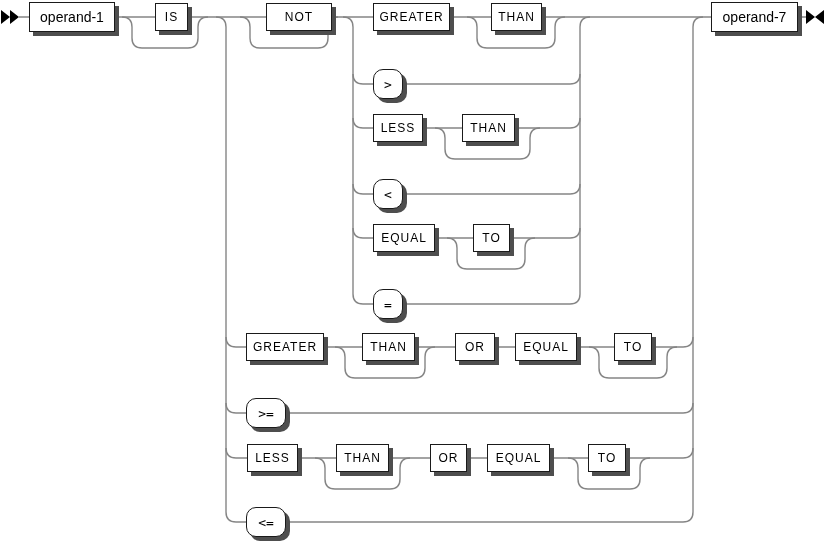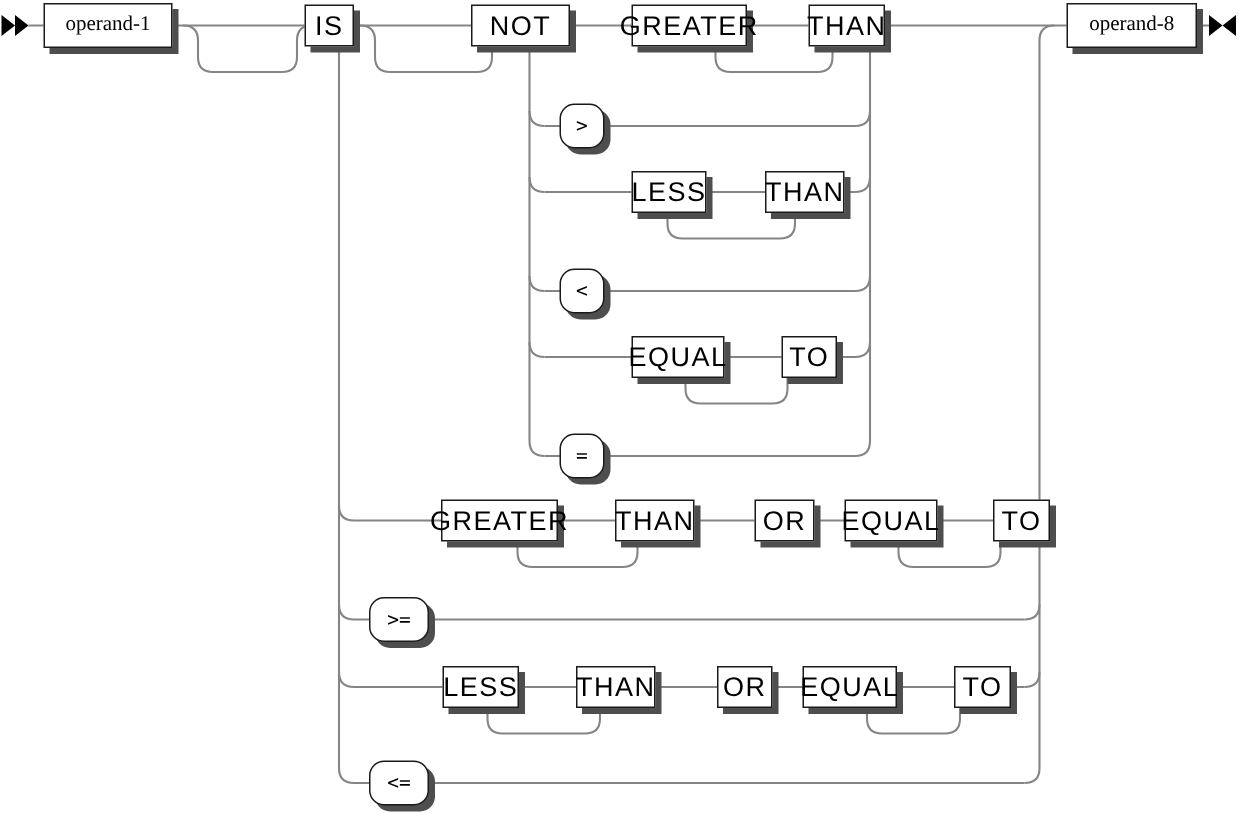--- a/index.html
+++ b/index.html
@@ -4,22 +4,22 @@
 <style>
   html,body{margin:0;padding:0;background:#ffffff;}
   .stage{position:relative;width:826px;height:542px;background:#ffffff;overflow:hidden;
          font-family:"Liberation Sans",sans-serif;}
   .wires{position:absolute;left:0;top:0;}
   .wire{fill:none;stroke:#858585;stroke-width:1.4px;}
   .tri{fill:#000000;stroke:none;}
   .box{position:absolute;display:flex;align-items:center;justify-content:center;
        background:#ffffff;border:1.5px solid #1a1a1a;box-shadow:4px 4px 0 #4e4e4e;
        color:#000000;box-sizing:border-box;white-space:nowrap;}
-  .kw{font-family:"Liberation Sans",sans-serif;font-size:18px;letter-spacing:1px;margin-left:48px;}
-  .opd{font-family:Liberation Serif, serif;font-size:14px;}
+  .kw{font-family:"Liberation Sans",sans-serif;font-size:12px;letter-spacing:1px;}
+  .opd{font-family:Liberation Sans, sans-serif;font-size:14px;}
   .sym{font-family:"DejaVu Sans Mono","Liberation Mono",monospace;font-size:13px;border-radius:10px;}
 </style>
 </head>
 <body>
 
 <div class="stage">
 
   <svg class="wires" width="826" height="542" viewBox="0 0 826 542">
 
     <g>
@@ -75,21 +75,21 @@
     <path class="wire" d="M236,413 H683"></path>
     <path class="wire" d="M236,458 H683"></path>
     <path class="wire" d="M236,522 H683"></path>
   </svg>
 
   <div class="box opd" style="left:29px;top:2px;width:86px;height:30px">operand-1</div>
   <div class="box kw" style="left:155px;top:3px;width:33px;height:28px">IS</div>
   <div class="box kw" style="left:266px;top:3px;width:66px;height:28px">NOT</div>
   <div class="box kw" style="left:373px;top:3px;width:77px;height:28px">GREATER</div>
   <div class="box kw" style="left:491px;top:3px;width:51px;height:28px">THAN</div>
-  <div class="box opd" style="left:711px;top:2px;width:87px;height:30px">operand-8</div>
+  <div class="box opd" style="left:711px;top:2px;width:87px;height:30px">operand-7</div>
 
   <div class="box sym" style="left:373px;top:69px;width:30px;height:30px">&gt;</div>
 
   <div class="box kw" style="left:373px;top:114px;width:50px;height:28px">LESS</div>
   <div class="box kw" style="left:462px;top:114px;width:53px;height:28px">THAN</div>
 
   <div class="box sym" style="left:373px;top:179px;width:30px;height:30px">&lt;</div>
 
   <div class="box kw" style="left:373px;top:224px;width:62px;height:28px">EQUAL</div>
   <div class="box kw" style="left:473px;top:224px;width:37px;height:28px">TO</div>

